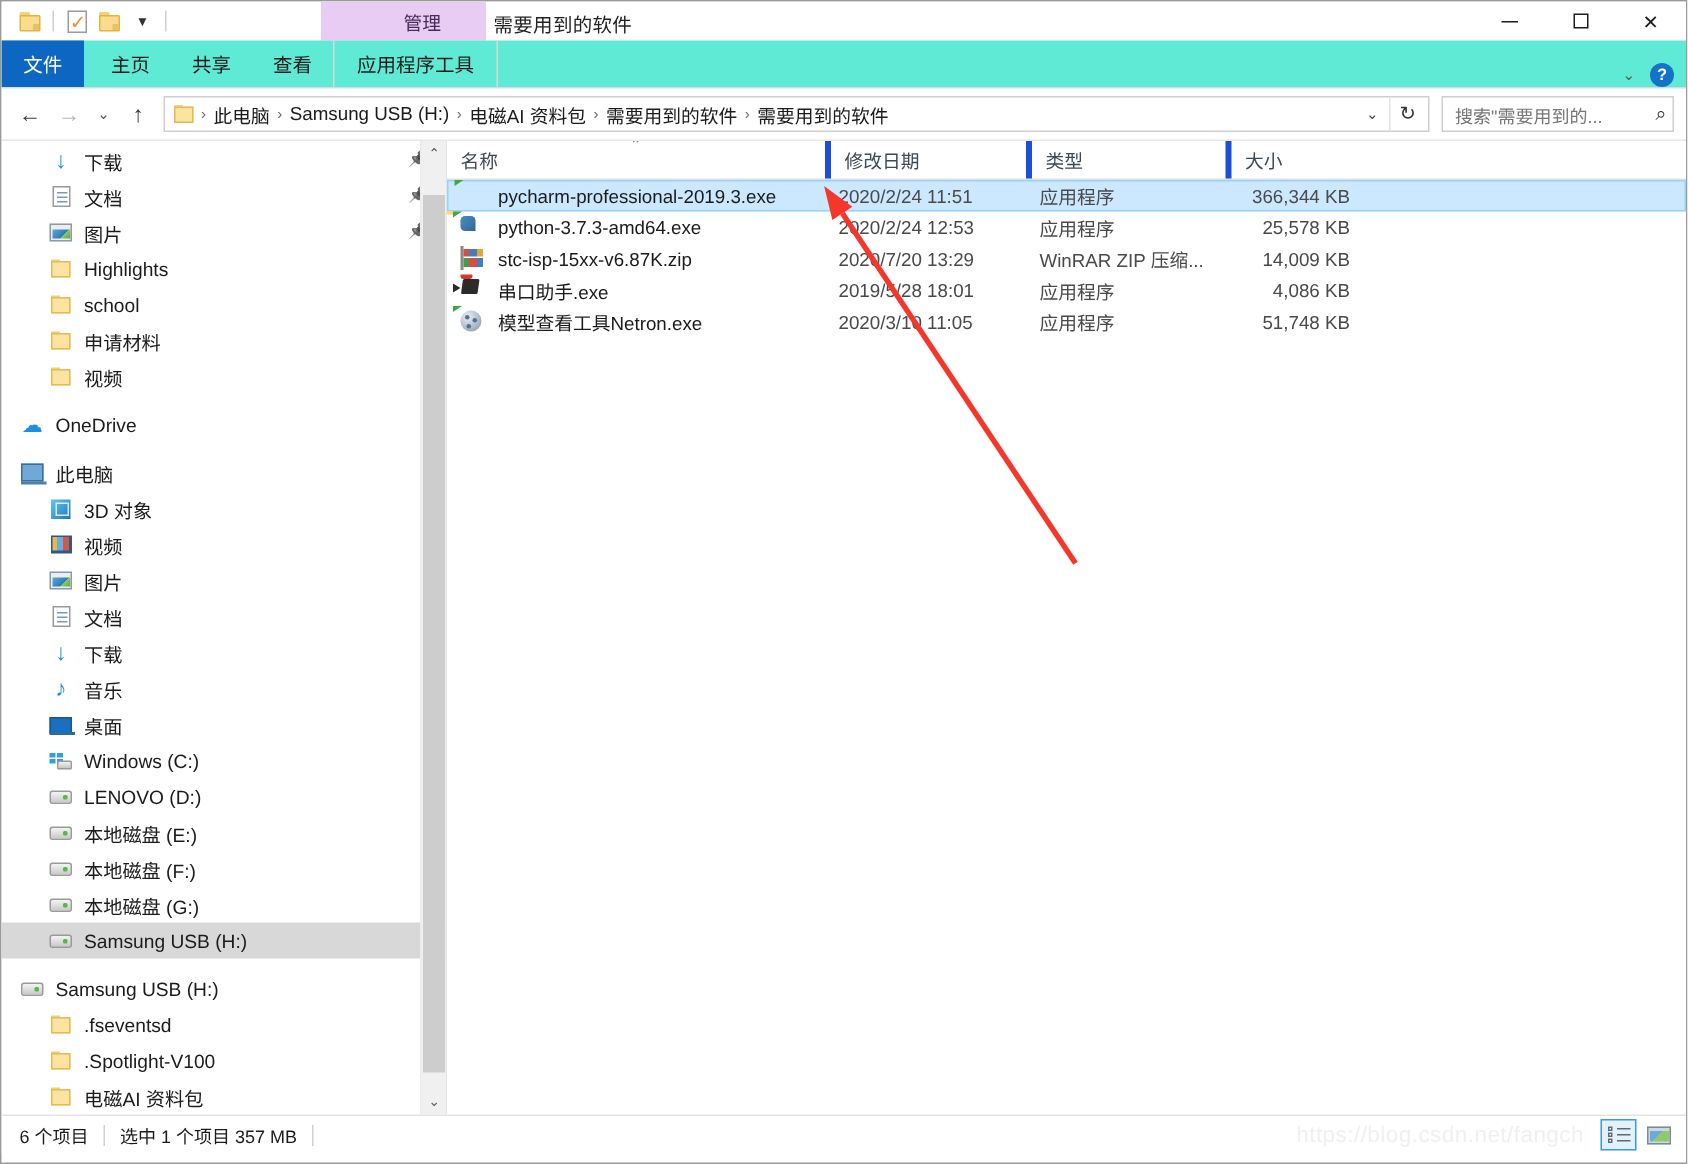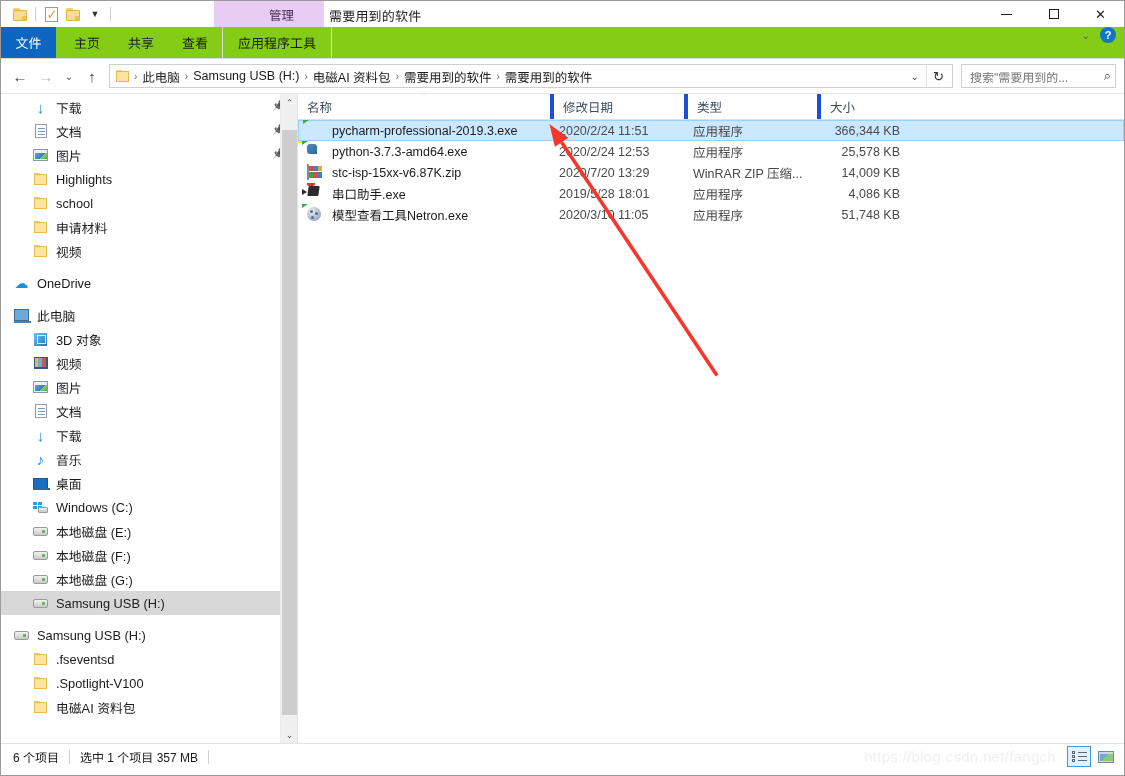--- a/index.html
+++ b/index.html
@@ -81,23 +81,23 @@
     display: flex; align-items: center; justify-content: center;
     font-size: 13px; color: #1c1c1c; line-height: 1;
   }
   .wc .minico { display:block; width:11px; height:1px; background:#1c1c1c; }
   .wc .maxico { display:block; width:10px; height:10px; border:1px solid #1c1c1c; }
 
   
   .ribbon {
     position: relative;
     height: 32px;
-    background: #84cc16;
+    background: #5eead4;
     display: flex;
-    align-items: flex-start;
+    align-items: flex-end;
     border-bottom: 1px solid #dadada;
   }
   .rtab {
     display: flex; align-items: center; justify-content: center;
     font-size: 13px; color: #1b1b1b;
     padding: 0 14px;
     height: 31px;
   }
   .rtab.file {
     background: #0d66c2; color: #ffffff;
@@ -639,20 +639,26 @@
                 <span class="tiles"></span>
                 <span class="dr"></span>
               </span>
             </span>
             <span class="lbl">Windows (C:)</span>
           </div>
           <div class="navitem ind-1">
             <span class="ico">
               <span class="i-drive"></span>
             </span>
+            <span class="lbl">LENOVO (D:)</span>
+          </div>
+          <div class="navitem ind-1">
+            <span class="ico">
+              <span class="i-drive"></span>
+            </span>
             <span class="lbl">本地磁盘 (E:)</span>
           </div>
           <div class="navitem ind-1">
             <span class="ico">
               <span class="i-drive"></span>
             </span>
             <span class="lbl">本地磁盘 (F:)</span>
           </div>
           <div class="navitem ind-1">
             <span class="ico">

